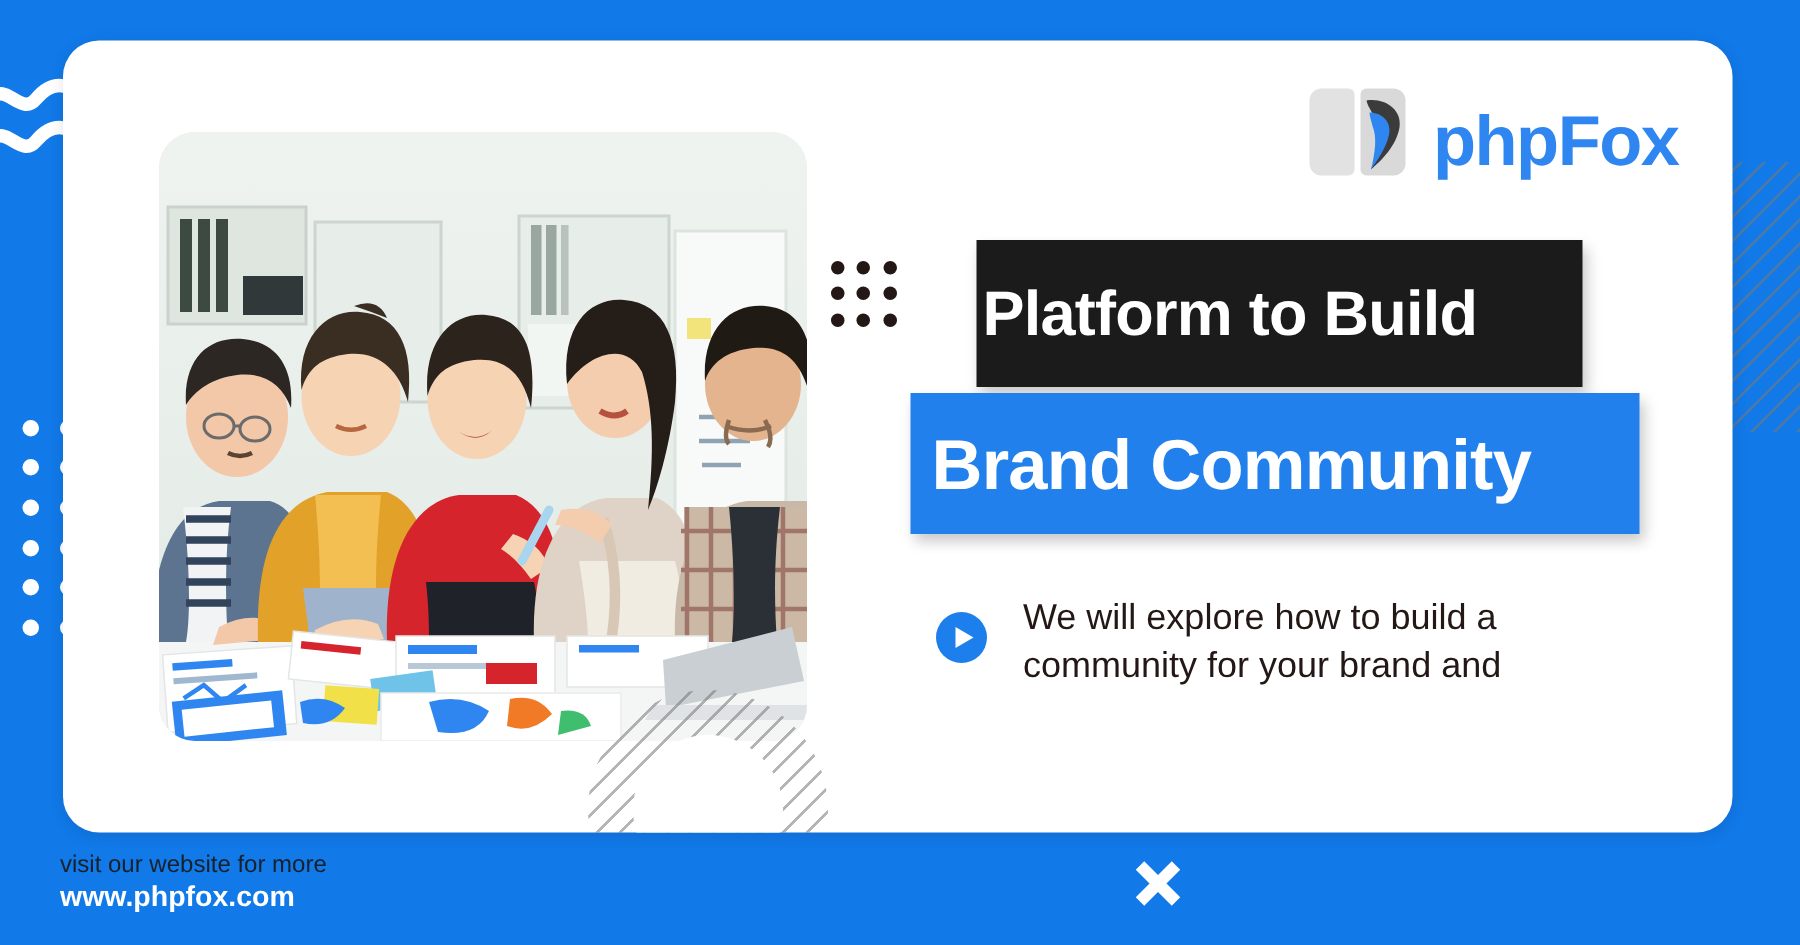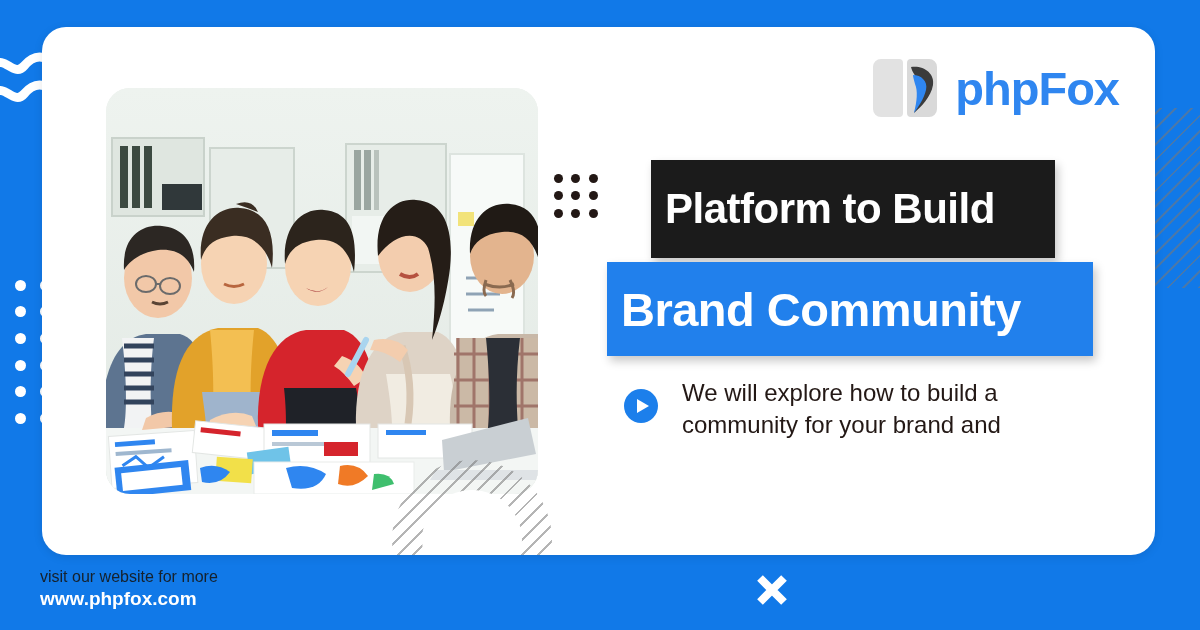--- a/index.html
+++ b/index.html
@@ -57,21 +57,21 @@
     position:absolute; left:42px; top:27px;
     width:1113px; height:528px;
     background:#ffffff; border-radius:24px;
     box-shadow:0 2px 10px rgba(0,0,0,.10);
     overflow:hidden;
   }
 
   
   .logo{
     position:absolute; right:36px; top:32px;
-    display:flex; align-items:center; gap:14px;
+    display:flex; align-items:flex-end; gap:14px;
   }
   .logo-mark{ position:relative; width:68px; height:58px; }
   .logo-mark .pg{
     position:absolute; top:0; width:30px; height:58px;
     background:#dcdcdc; border-radius:6px;
   }
   .logo-mark .pg.a{ left:0; background:#e2e2e2; border-radius:8px 4px 4px 8px; }
   .logo-mark .pg.b{ left:34px; background:#d9d9d9; border-radius:4px 8px 8px 4px; }
   .logo-mark svg{ position:absolute; left:32px; top:4px; }
   .logo-text{
@@ -83,21 +83,21 @@
   .bar{
     position:absolute; display:flex; align-items:center;
     box-shadow:3px 5px 9px rgba(0,0,0,.22);
   }
   .bar span{
     color:#ffffff; font-weight:700; line-height:1;
     letter-spacing:-.5px; white-space:nowrap;
   }
   .bar-black{
     left:651px; top:160px; width:404px; height:98px;
-    background:#1B1B1B; padding-left:14px;
+    background:#1B1B1B; padding-left:4px;
   }
   .bar-black span{ font-size:42px; }
   .bar-blue{
     left:607px; top:262px; width:486px; height:94px;
     background:#2180EC; padding-left:15px;
   }
   .bar-blue span{ font-size:47px; }
 
   
   .body-row{
@@ -283,21 +283,21 @@
       <i></i>
   </div>
 
   <div class="bar bar-black" style="left:609px; top:133px;">
     <span>Platform to Build</span>
   </div>
   <div class="bar bar-blue" style="left:565px; top:235px;padding-left:14px;">
     <span>Brand Community</span>
   </div>
 
-  <div class="body-row" style="left:582px; top:350px;">
+  <div class="body-row" style="left:582px; top:369px;">
     <span class="play-icon">
       <svg width="34" height="34" viewBox="0 0 34 34">
         <circle cx="17" cy="17" r="17" fill="#1C7FEB"></circle>
         <path d="M13 10 L25 17 L13 24 Z" fill="#ffffff"></path>
       </svg>
     </span>
     <p class="body-text">We will explore how to build a community for your brand and</p>
   </div>
 
   <div class="deco hatch-circle" style="left:350px; top:433px;"></div>

